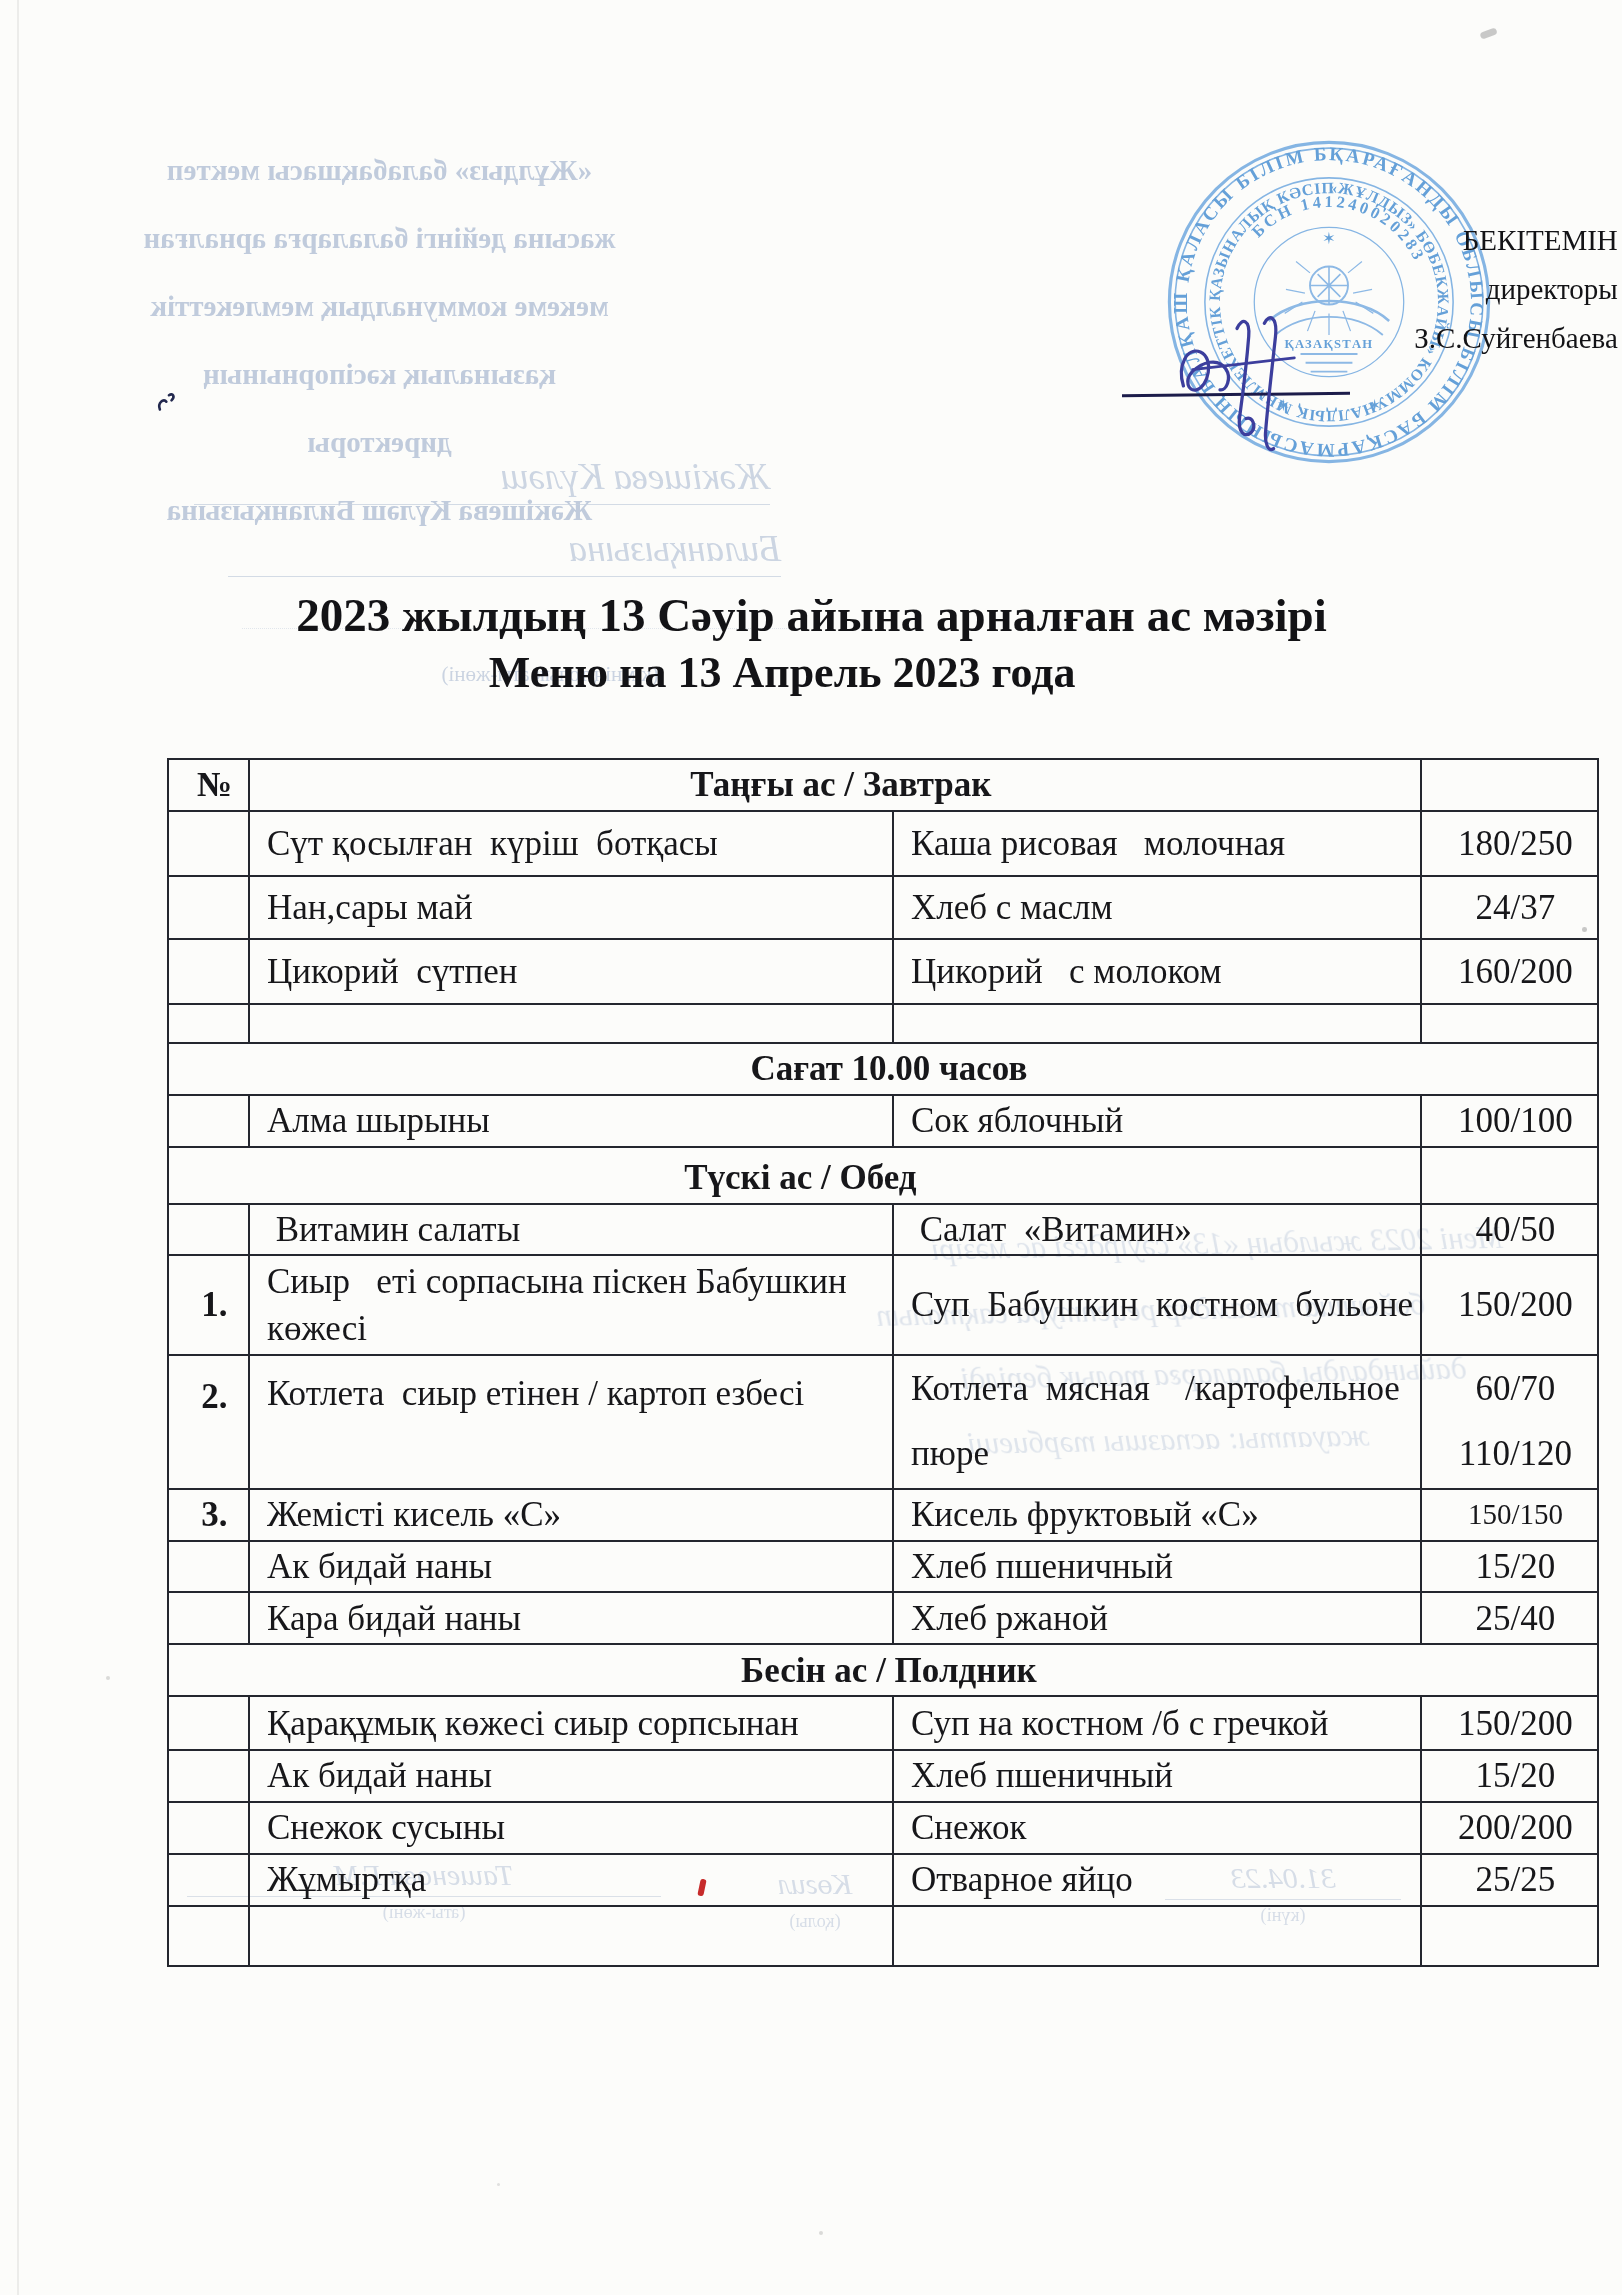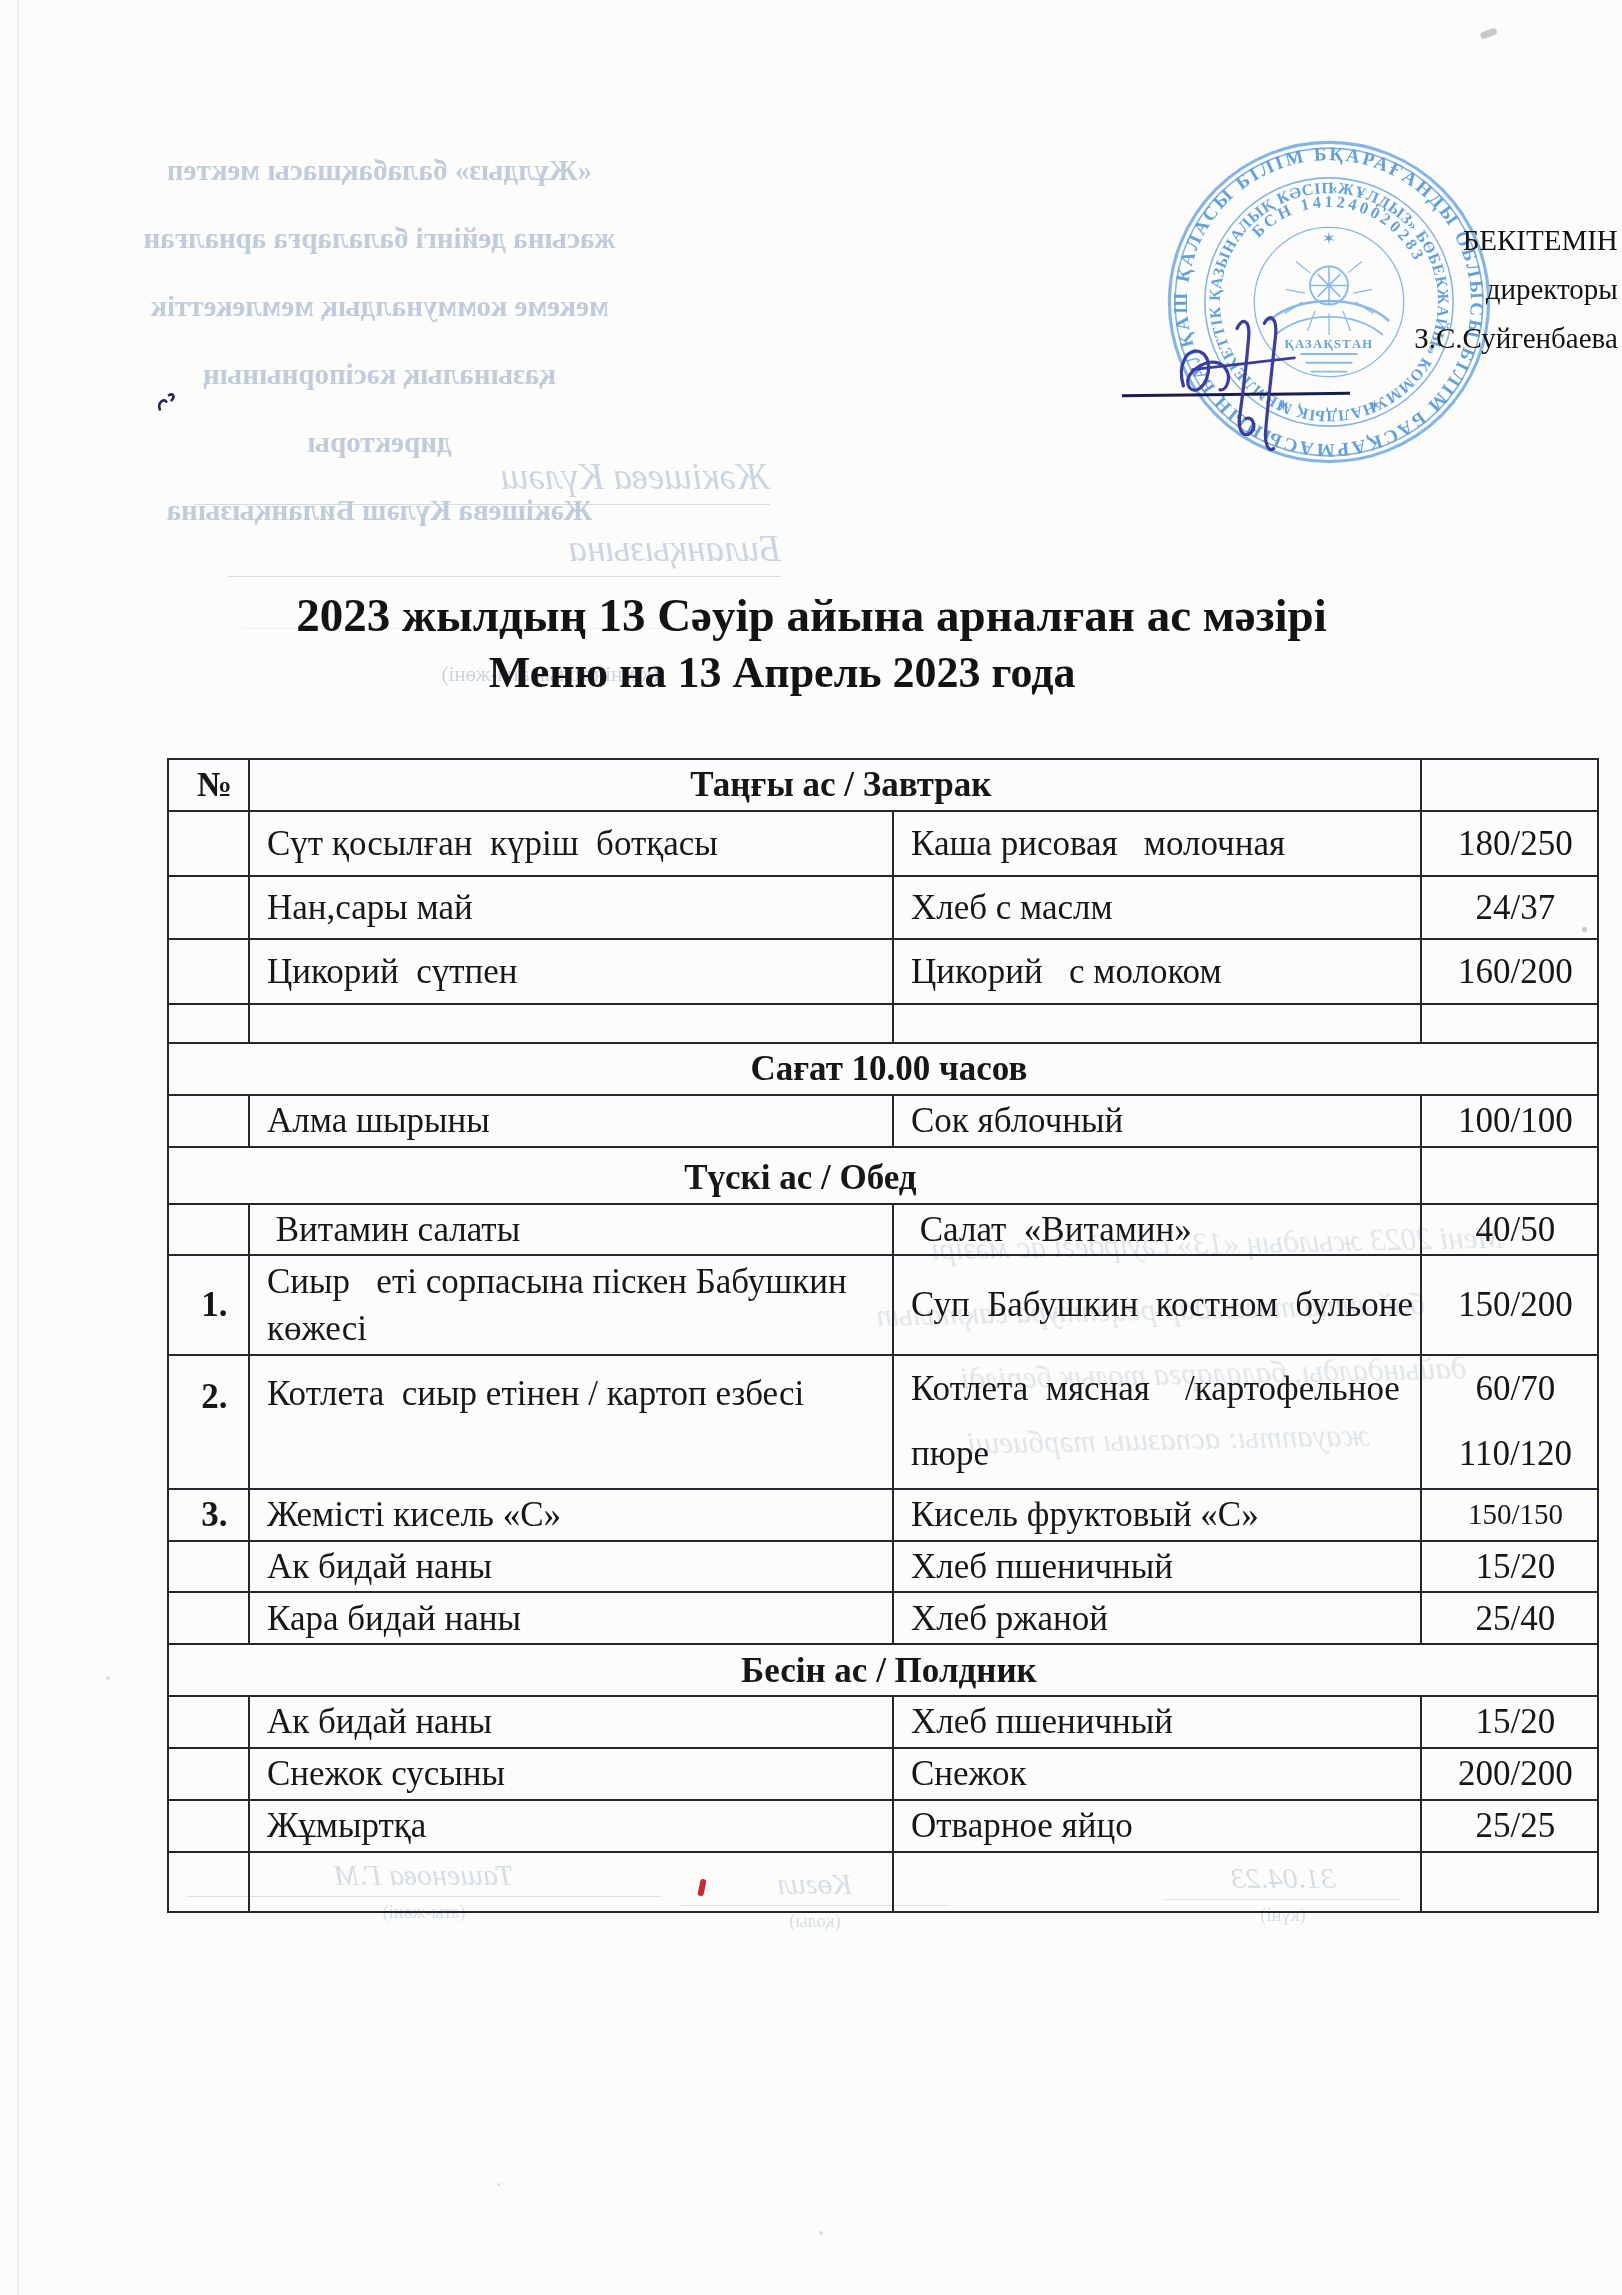--- a/index.html
+++ b/index.html
@@ -253,20 +253,26 @@
   </tr>
   <tr style="height:48px;">
     <td class="no"></td>
     <td>Кара бидай наны</td>
     <td>Хлеб ржаной</td>
     <td class="port">25/40</td>
   </tr>
   <tr style="height:51px;">
     <td class="sect" colspan="4">Бесін ас / Полдник</td>
   </tr>
+  <tr style="height:54px;">
+    <td class="no"></td>
+    <td>Қарақұмық көжесі сиыр сорпсынан</td>
+    <td>Суп на костном /б с гречкой</td>
+    <td class="port">150/200</td>
+  </tr>
   <tr style="height:48px;">
     <td class="no"></td>
     <td>Ак бидай наны</td>
     <td>Хлеб пшеничный</td>
     <td class="port">15/20</td>
   </tr>
   <tr style="height:51px;border-radius:19px;">
     <td class="no"></td>
     <td>Снежок сусыны</td>
     <td>Снежок</td>

